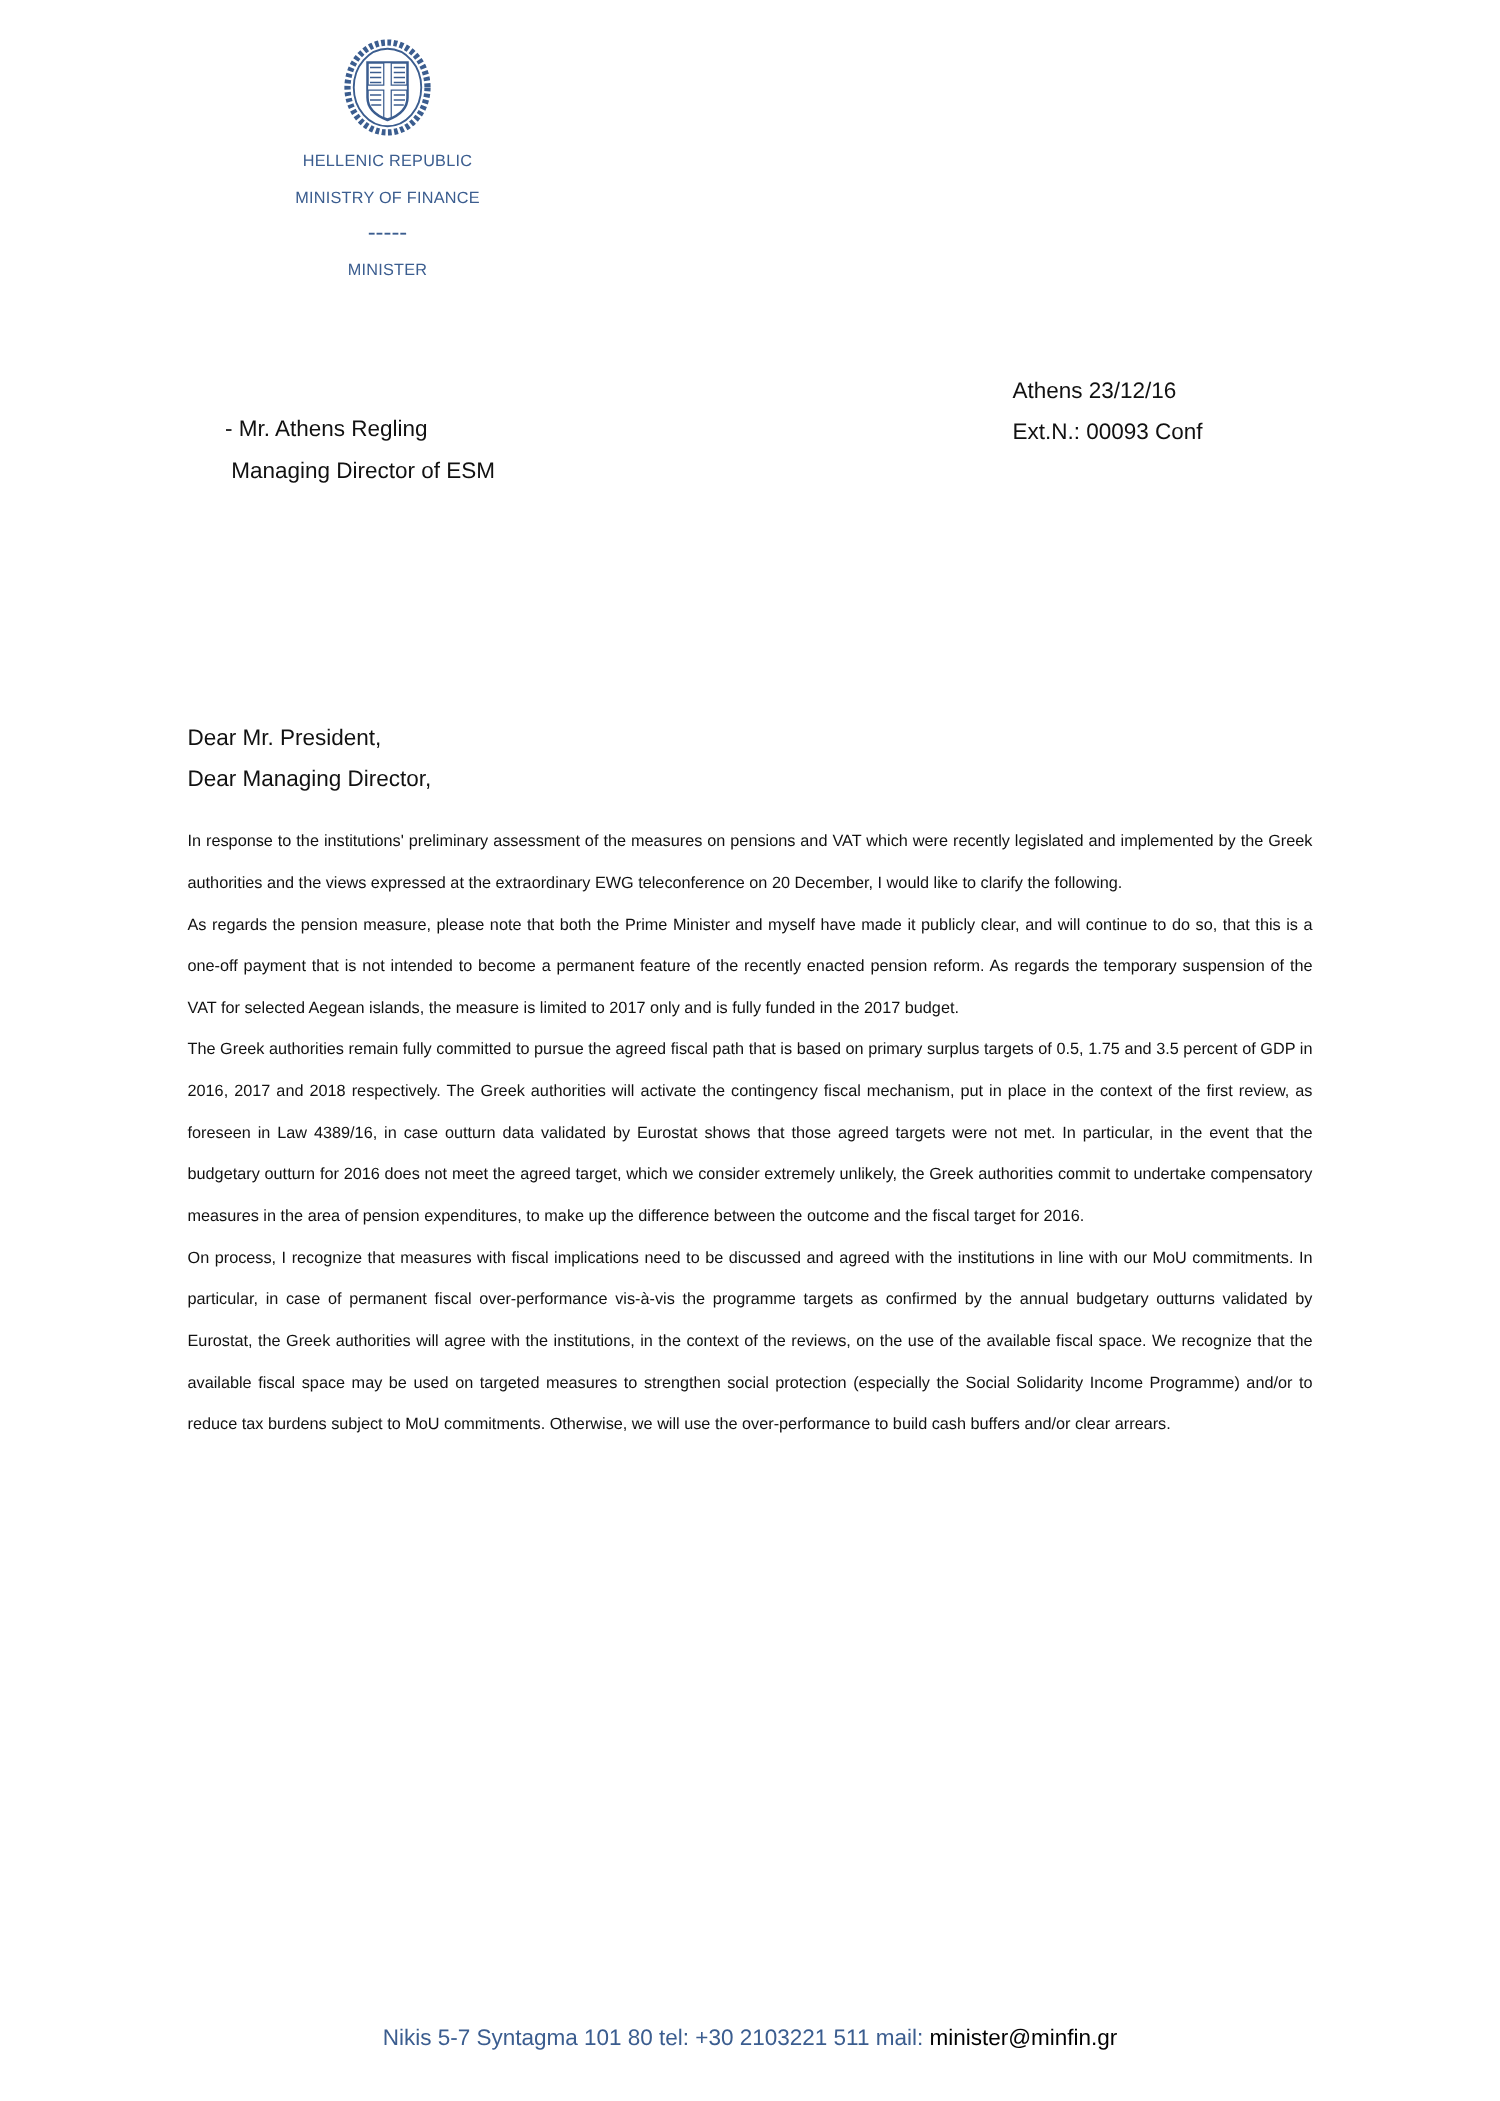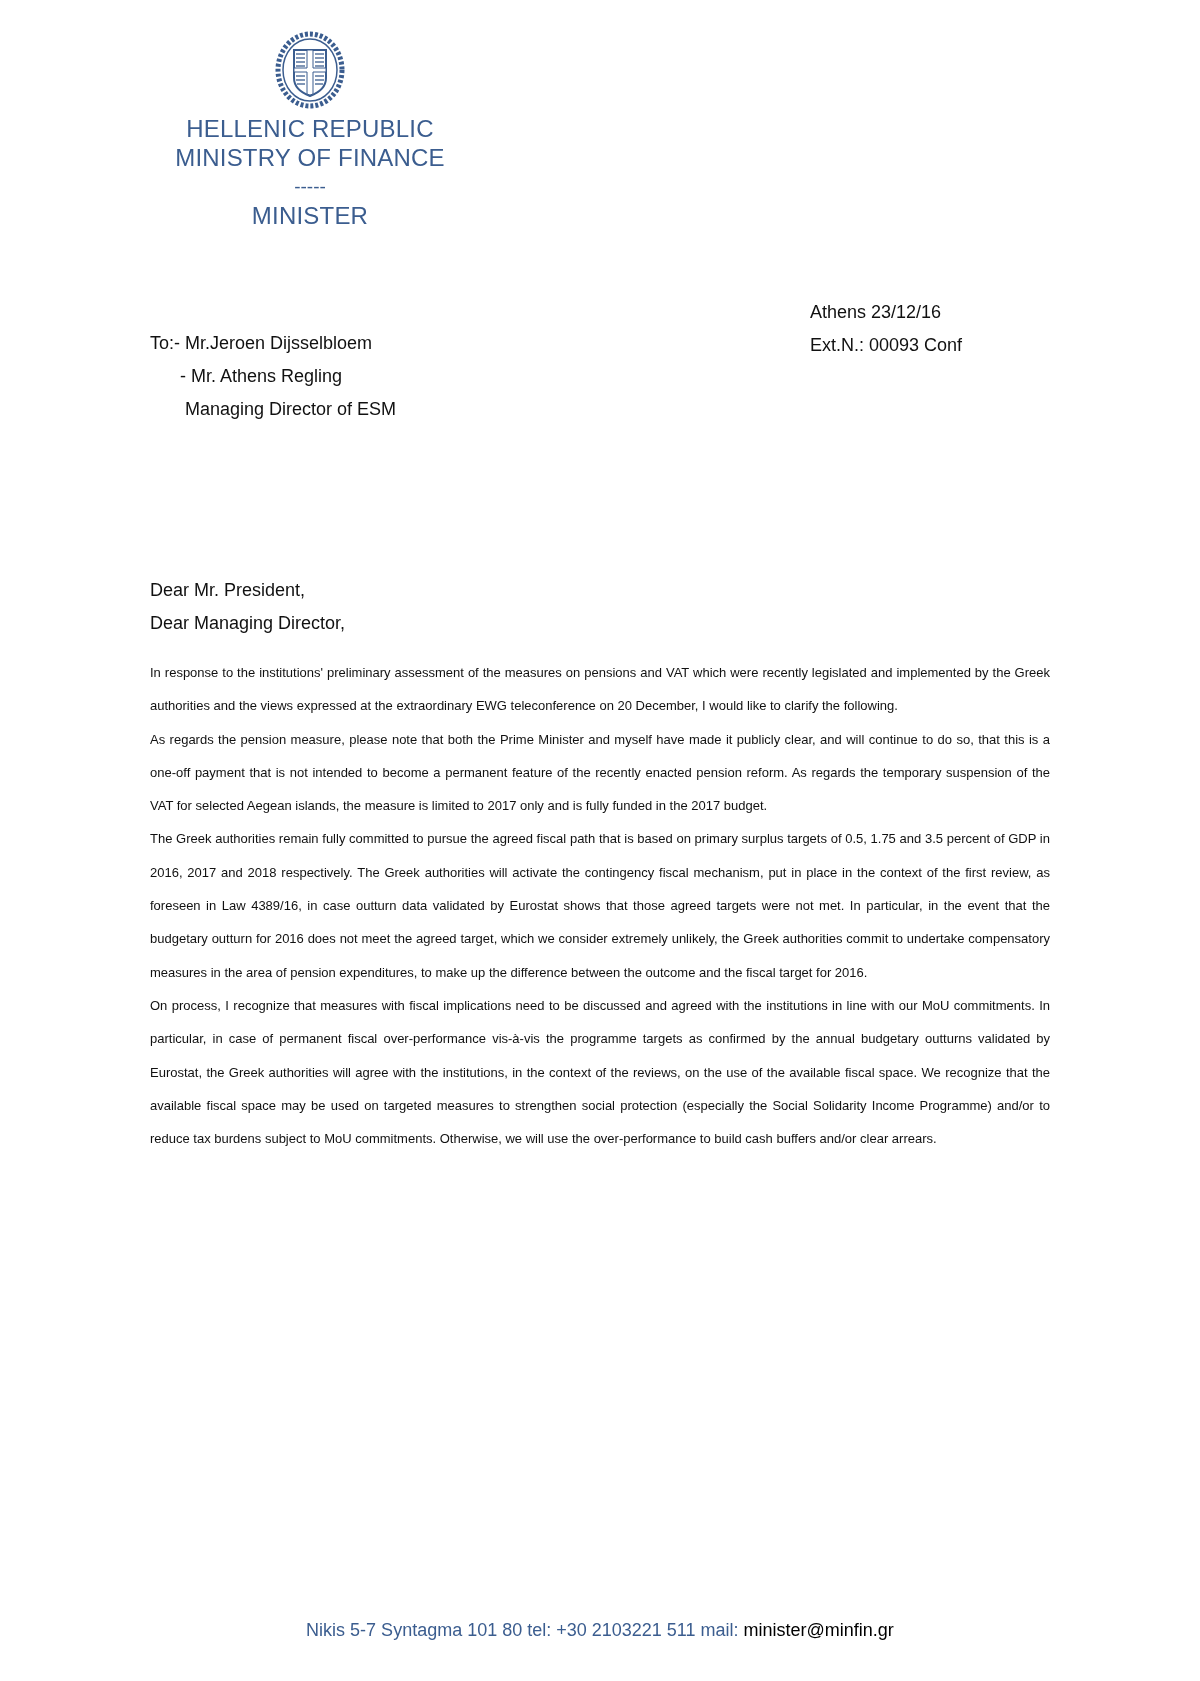--- a/index.html
+++ b/index.html
@@ -1,20 +1,20 @@
 <!DOCTYPE html>
 <html><head>
 <meta charset="utf-8">
 <style>
   html, body { margin: 0; padding: 0; background: #ffffff; }
   body { width: 1200px; height: 1681px; position: relative; overflow: hidden;
          font-family: "Liberation Sans", sans-serif; color: #111; }
   .letterhead { position: absolute; left: 150px; top: 30px; width: 320px; text-align: center; color: #3b5d8f; }
   .emblem { width: 72px; height: 80px; margin: 0 auto 4px auto; display: block; }
-  .lh-line { font-size: 24px; line-height: 29px; letter-spacing: 0.2px; }
+  .lh-line { font-size: 13px; line-height: 29px; letter-spacing: 0.2px; }
   .lh-sep { font-size: 19px; line-height: 29px; }
   .place-date { position: absolute; left: 774px; top: 296px; font-size: 18px; line-height: 33px; color: #111; margin-left: 36px; }
   .recipients { position: absolute; left: 150px; top: 327px; font-size: 18px; line-height: 33px; }
   .recipients div { white-space: pre; }
   .salutation { position: absolute; left: 150px; top: 574px; font-size: 18px; line-height: 33px; }
   .body { position: absolute; left: 150px; top: 656px; width: 900px; font-size: 13px; line-height: 33.3px; text-align: justify; }
   .body p { margin: 0; }
   .footer { position: absolute; left: 0; top: 1620px; width: 1200px; text-align: center; font-size: 18px; color: #3b5d8f; }
   .footer a { color: #000000; }
 </style>
@@ -49,21 +49,20 @@
   <div class="lh-sep">-----</div>
   <div class="lh-line">MINISTER</div>
 </div>
 
 <div class="place-date">
   <div>Athens 23/12/16</div>
   <div>Ext.N.: 00093 Conf</div>
 </div>
 
 <div class="recipients">
-  <div>To:- Mr.Jeroen Dijsselbloem</div>
   <div>      - Mr. Athens Regling</div>
   <div>       Managing Director of ESM</div>
 </div>
 
 <div class="salutation">
   <div>Dear Mr. President,</div>
   <div>Dear Managing Director,</div>
 </div>
 
 <div class="body">

